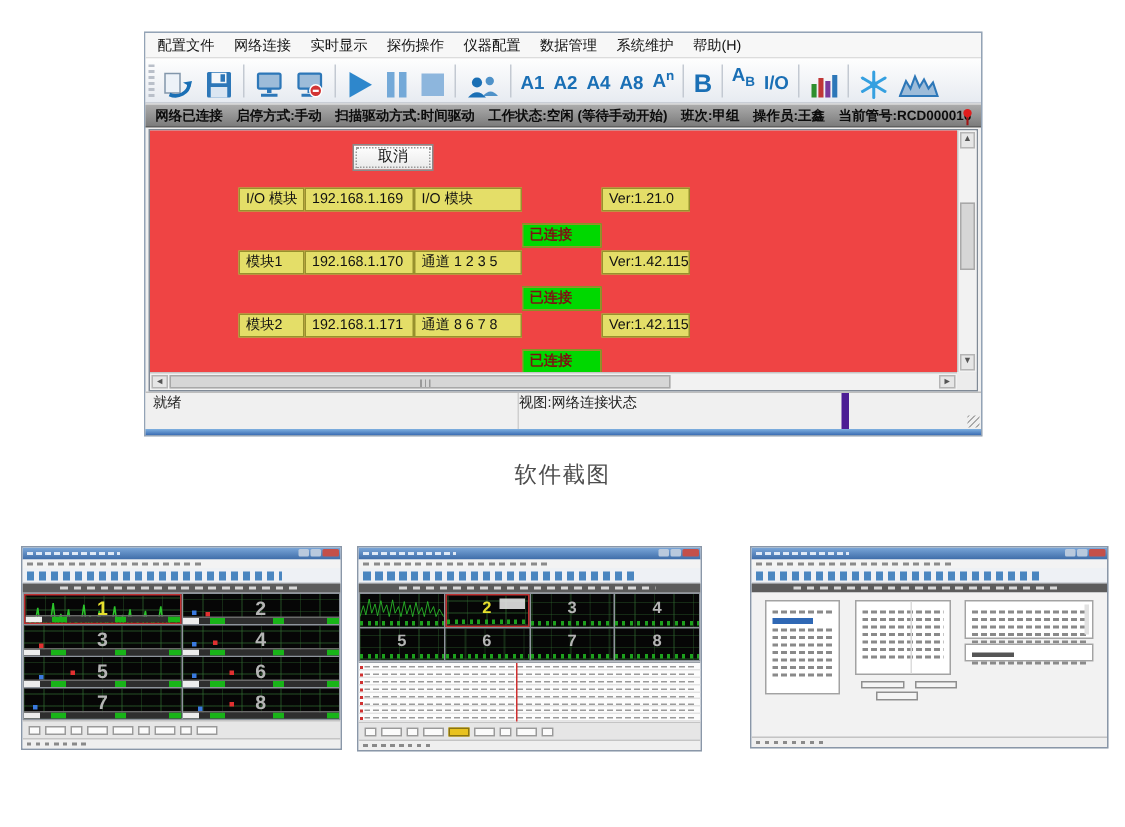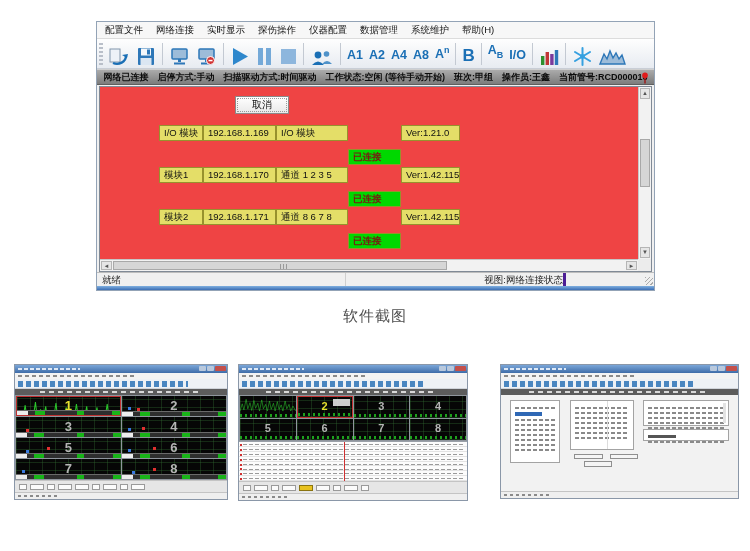--- a/index.html
+++ b/index.html
@@ -59,24 +59,24 @@
     background:#f2f2f2; border-top:1px solid #c6c6c6; }
   .hscroll .arrow { position:absolute; top:1px; bottom:1px; width:11px; background:#e6e6e6;
     border:1px solid #b5b5b5; font-size:6px; line-height:8px; text-align:center; color:#555; }
   .hscroll .left { left:1px; } .hscroll .right { right:1px; }
   .hscroll .thumb { position:absolute; top:1px; bottom:1px; left:13px; width:62%;
     background:#d6d6d6; border:1px solid #a8a8a8; }
   .hscroll .grip { position:absolute; left:50%; top:2px; width:7px; height:5px;
     background:repeating-linear-gradient(90deg,#9a9a9a 0 1px,transparent 1px 3px); }
   .corner { position:absolute; right:0; bottom:0; width:13px; height:12px; background:#ececec; }
 
-  .statusbar { height:14px; background:#f0f0f0; border-top:1px solid #bdbdbd;
+  .statusbar { height:25px; background:#f0f0f0; border-top:1px solid #bdbdbd;
     display:flex; align-items:center; font-size:9.5px; color:#222; }
   .sb-left { flex:1; padding-left:5px; border-right:1px solid #cfcfcf; height:100%; line-height:13px; }
-  .sb-mid { width:220px; text-align:right; border-right:3px solid #4c1d95; height:100%; line-height:13px; }
+  .sb-mid { width:220px; text-align:left; border-right:5px solid #4c1d95; height:100%; line-height:13px; }
   .sb-right { width:88px; height:100%; position:relative; }
   .sb-grip { position:absolute; right:1px; bottom:1px; width:8px; height:8px;
     background:repeating-linear-gradient(135deg,#aaa 0 1px,transparent 1px 3px); }
   .bottom-blue { height:4px; background:linear-gradient(#7fb0e0,#3c6eb4); }
 
   
   .caption { position:absolute; left:0; width:100%; text-align:center;
     font-size:15px; color:#4d4d4d; letter-spacing:1px; }
   .caption-software { top:307px; }
   .caption-interface { top:513px; }

